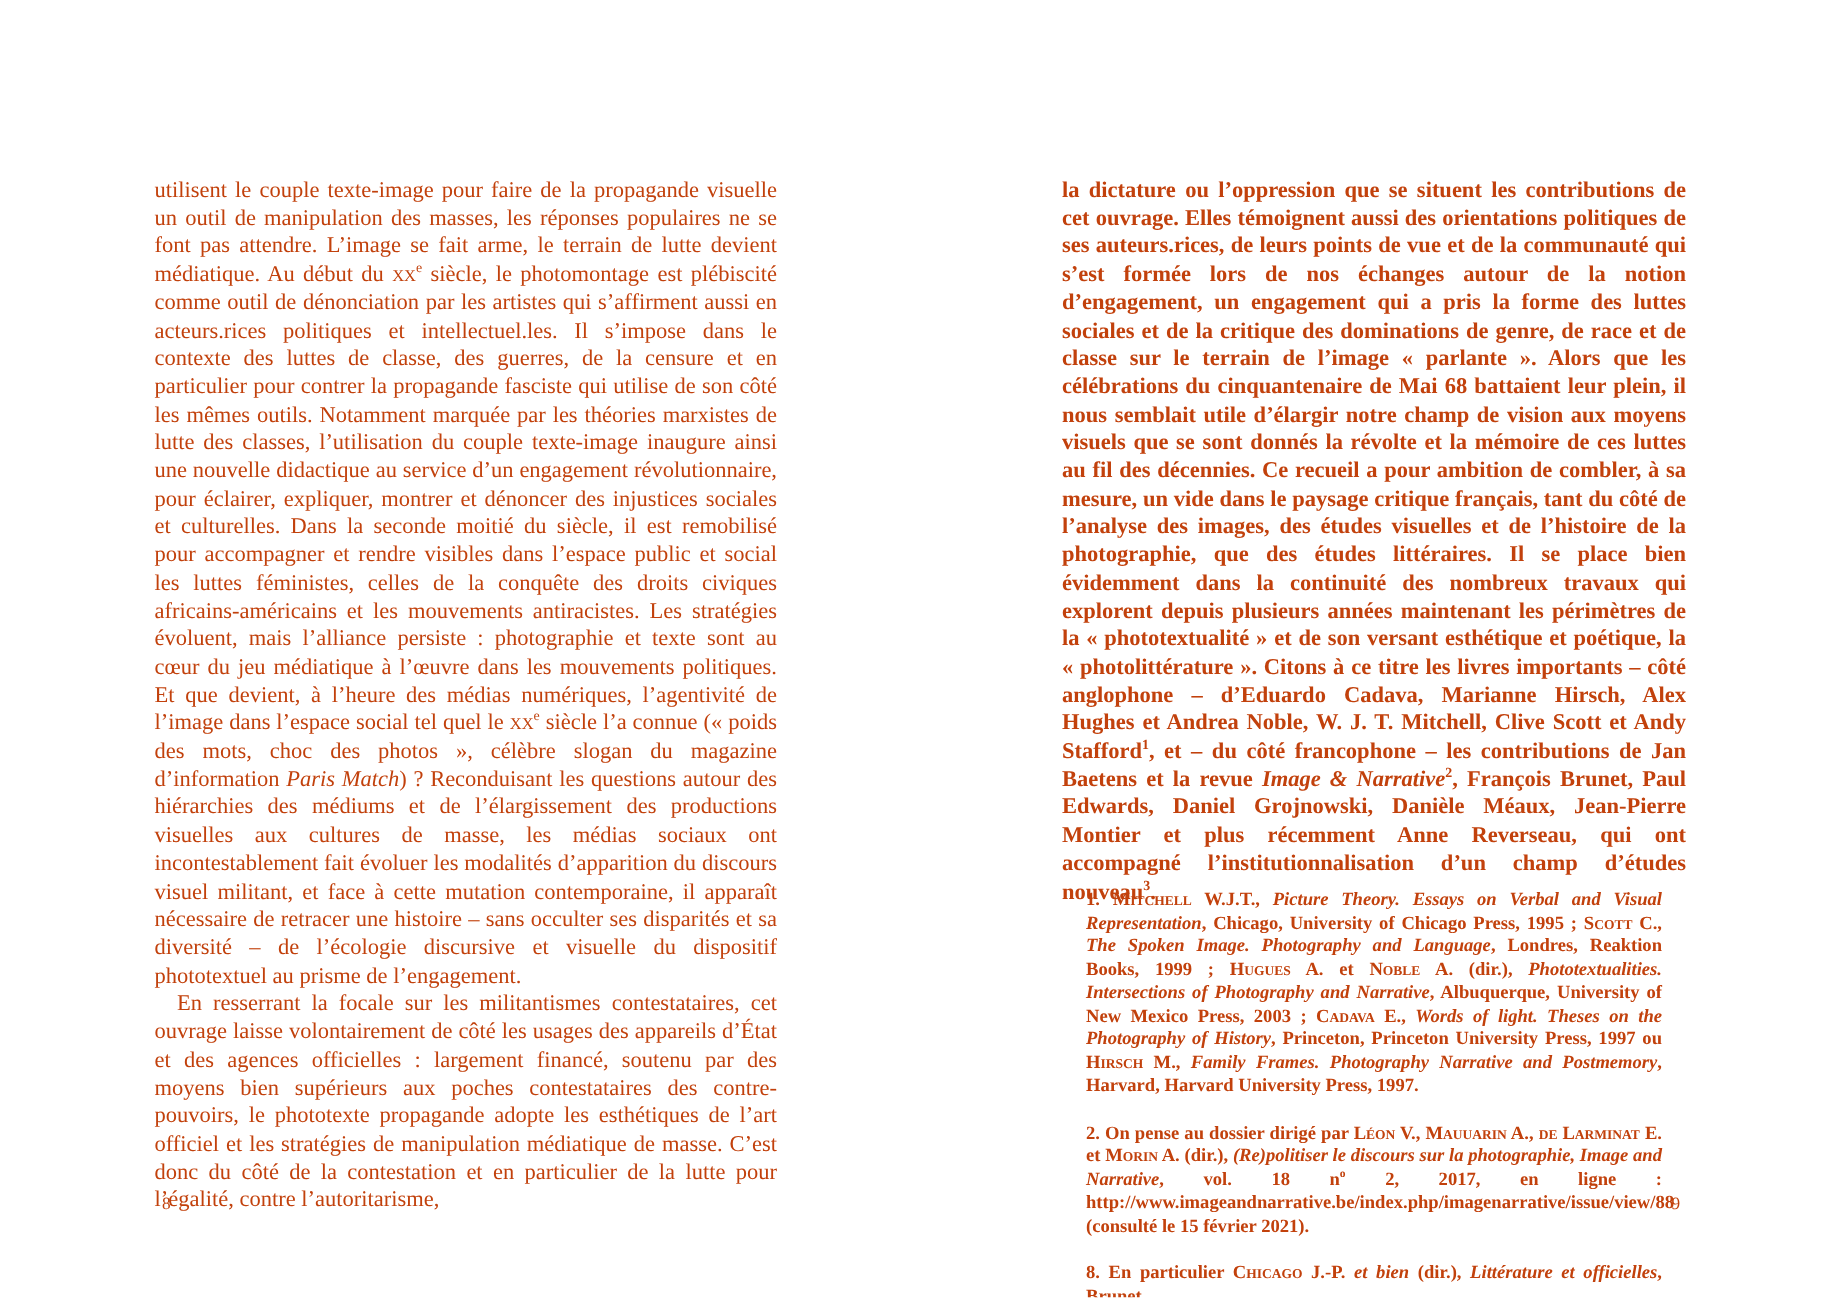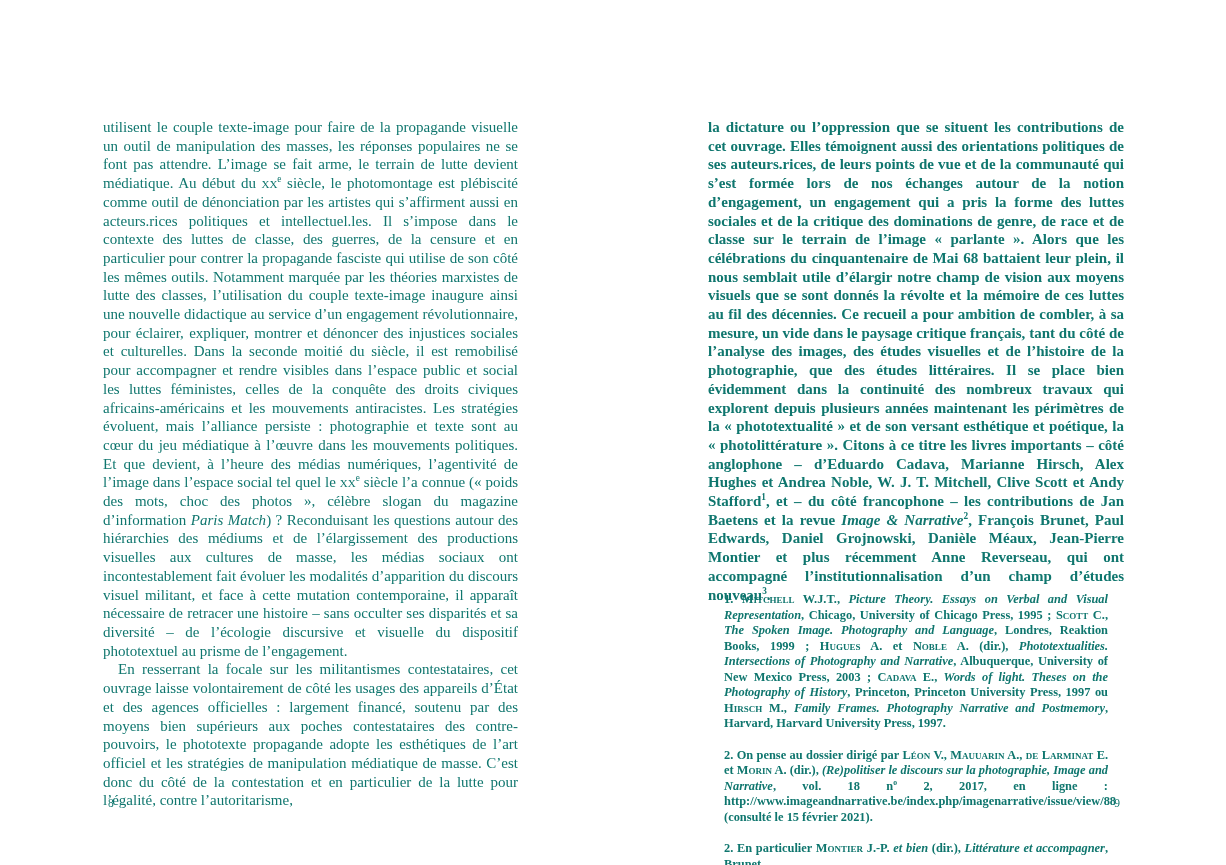--- a/index.html
+++ b/index.html
@@ -7,21 +7,21 @@
     padding: 0;
     background: #ffffff;
   }
   .spread {
     position: relative;
     width: 1226px;
     height: 865px;
     background: #ffffff;
     overflow: hidden;
     font-family: "Liberation Serif", "DejaVu Serif", serif;
-    color: #0f766e;
+    color: #c2410c;
   }
   .body-text {
     position: absolute;
     font-size: 15px;
     line-height: 18.7px;
     text-align: justify;
     hyphens: auto;
     -webkit-hyphens: auto;
   }
   .body-left  { left: 103px; top: 118px; width: 415px; }
@@ -63,20 +63,20 @@
     <p class="para gap indent"><span>En resserrant la focale sur les militantismes contestataires, cet ouvrage laisse volontairement de côté les usages des appareils d’État et des agences officielles : largement financé, soutenu par des moyens bien supérieurs aux poches contestataires des contre-pouvoirs, le phototexte propagande adopte les esthétiques de l’art officiel et les stratégies de manipulation médiatique de masse. C’est donc du côté de la contestation et en particulier de la lutte pour l’égalité, contre l’autoritarisme,</span></p>
   </div>
 
   <div class="body-text body-right">
     <p class="para"><span>la dictature ou l’oppression que se situent les contributions de cet ouvrage. Elles témoignent aussi des orientations politiques de ses auteurs.rices, de leurs points de vue et de la communauté qui s’est formée lors de nos échanges autour de la notion d’engagement, un engagement qui a pris la forme des luttes sociales et de la critique des dominations de genre, de race et de classe sur le terrain de l’image « parlante ». Alors que les célébrations du cinquantenaire de Mai 68 battaient leur plein, il nous semblait utile d’élargir notre champ de vision aux moyens visuels que se sont donnés la révolte et la mémoire de ces luttes au fil des décennies. Ce recueil a pour ambition de combler, à sa mesure, un vide dans le paysage critique français, tant du côté de l’analyse des images, des études visuelles et de l’histoire de la photographie, que des études littéraires. Il se place bien évidemment dans la continuité des nombreux travaux qui explorent depuis plusieurs années maintenant les périmètres de la « phototextualité » et de son versant esthétique et poétique, la « photolittérature ». Citons à ce titre les livres importants – côté anglophone – d’Eduardo Cadava, Marianne Hirsch, Alex Hughes et Andrea Noble, W. J. T. Mitchell, Clive Scott et Andy Stafford</span><span class="sup">1</span><span>, et – du côté francophone – les contributions de Jan Baetens et la revue </span><span class="italic">Image &amp; Narrative</span><span class="sup">2</span><span>, François Brunet, Paul Edwards, Daniel Grojnowski, Danièle Méaux, Jean-Pierre Montier et plus récemment Anne Reverseau, qui ont accompagné l’institutionnalisation d’un champ d’études nouveau</span><span class="sup">3</span><span>.</span></p>
   </div>
 
   <div class="footnotes">
     <p class="footnote"><span>1. </span><span class="sc">Mitchell</span><span> W.J.T., </span><span class="italic">Picture Theory. Essays on Verbal and Visual Representation</span><span>, Chicago, University of Chicago Press, 1995 ; </span><span class="sc">Scott</span><span> C., </span><span class="italic">The Spoken Image. Photography and Language</span><span>, Londres, Reaktion Books, 1999 ; </span><span class="sc">Hugues</span><span> A. et </span><span class="sc">Noble</span><span> A. (dir.), </span><span class="italic">Phototextualities. Intersections of Photography and Narrative</span><span>, Albuquerque, University of New Mexico Press, 2003 ; </span><span class="sc">Cadava</span><span> E., </span><span class="italic">Words of light. Theses on the Photography of History</span><span>, Princeton, Princeton University Press, 1997 ou </span><span class="sc">Hirsch</span><span> M., </span><span class="italic">Family Frames. Photography Narrative and Postmemory</span><span>, Harvard, Harvard University Press, 1997.</span></p>
     <p class="footnote"><span>2. On pense au dossier dirigé par </span><span class="sc">Léon</span><span> V., </span><span class="sc">Mauuarin</span><span> A., </span><span class="sc">de Larminat</span><span> E. et </span><span class="sc">Morin</span><span> A. (dir.), </span><span class="italic">(Re)politiser le discours sur la photographie, Image and Narrative</span><span>, vol. 18 n</span><span class="sup">o</span><span> 2, 2017, en ligne : http://www.imageandnarrative.be/index.php/imagenarrative/issue/view/88 (consulté le 15 février 2021).</span></p>
-    <p class="footnote"><span>2. En particulier </span><span class="sc">Montier</span><span> J.-P. </span><span class="italic">et bien</span><span> (dir.), </span><span class="italic">Littérature et accompagner</span><span>, Brunet,</span></p>
+    <p class="footnote"><span>8. En particulier </span><span class="sc">Chicago</span><span> J.-P. </span><span class="italic">et bien</span><span> (dir.), </span><span class="italic">Littérature et officielles</span><span>, Brunet,</span></p>
   </div>
 
   <div class="page-number pn-left">8</div>
 
   <div class="page-number pn-right">9</div>
 
 </div>
 
 </body></html>

